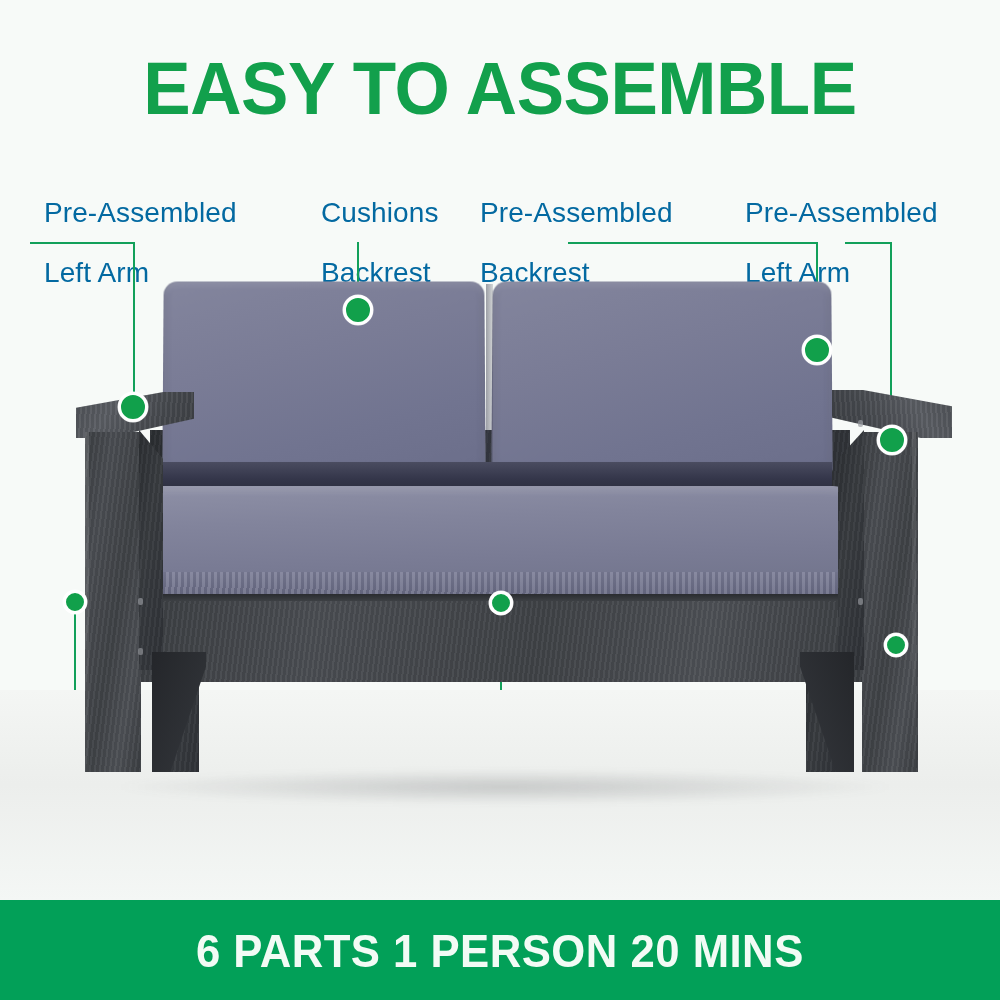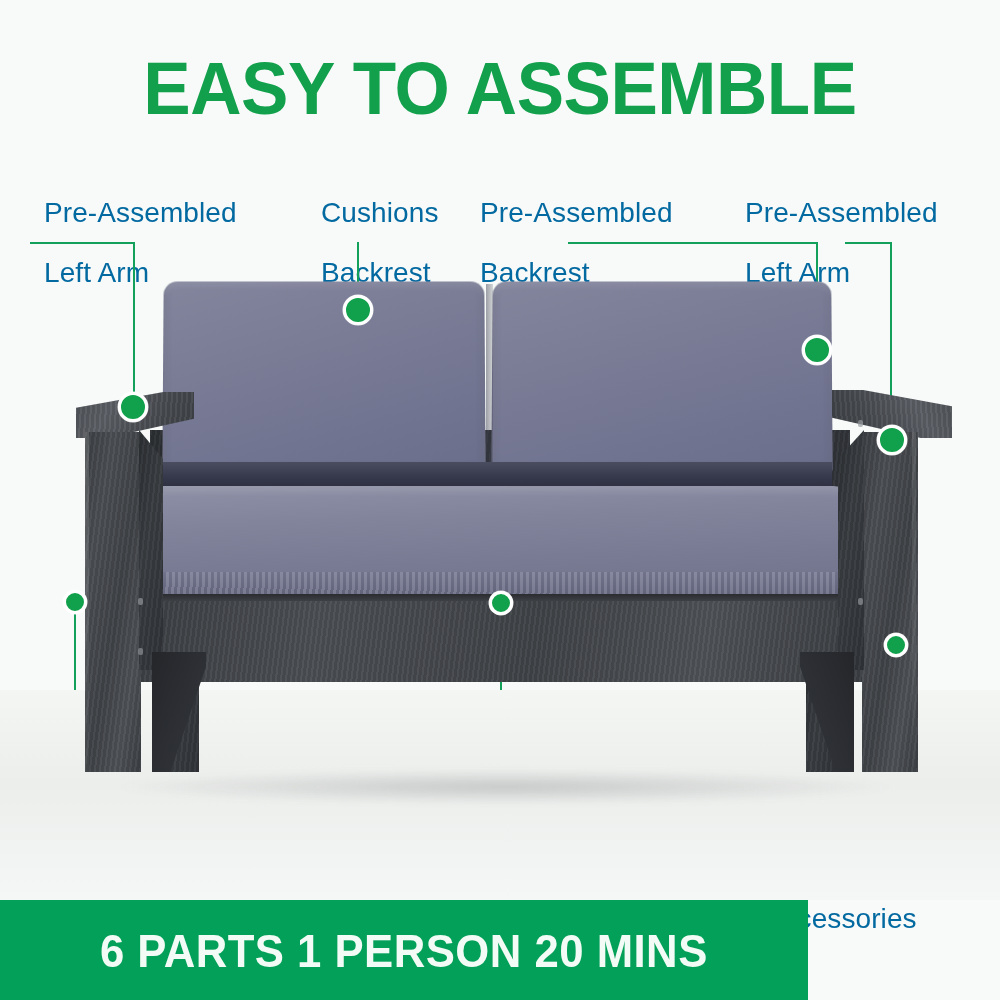--- a/index.html
+++ b/index.html
@@ -48,21 +48,21 @@
     width:30px; height:30px; border-radius:50%;
     background:#11a04b;
     border:3.5px solid #ffffff;
     box-shadow:0 0 0 0.5px rgba(255,255,255,.9);
     z-index:40;
   }
   .dot.small{ width:24px; height:24px; border-width:3px; }
 
   
   #banner{
-    position:absolute; left:0; bottom:0; width:808px; height:100px;
+    position:absolute; left:0; bottom:0; width:1000px; height:100px;
     background:#02a058;
     display:flex; align-items:center; justify-content:center;
   }
   #banner-text{
     color:#f2fbf5;
     font-size:47px; line-height:47px; font-weight:700;
     letter-spacing:0.5px;
     transform:scaleX(0.93);
     white-space:nowrap;
   }

